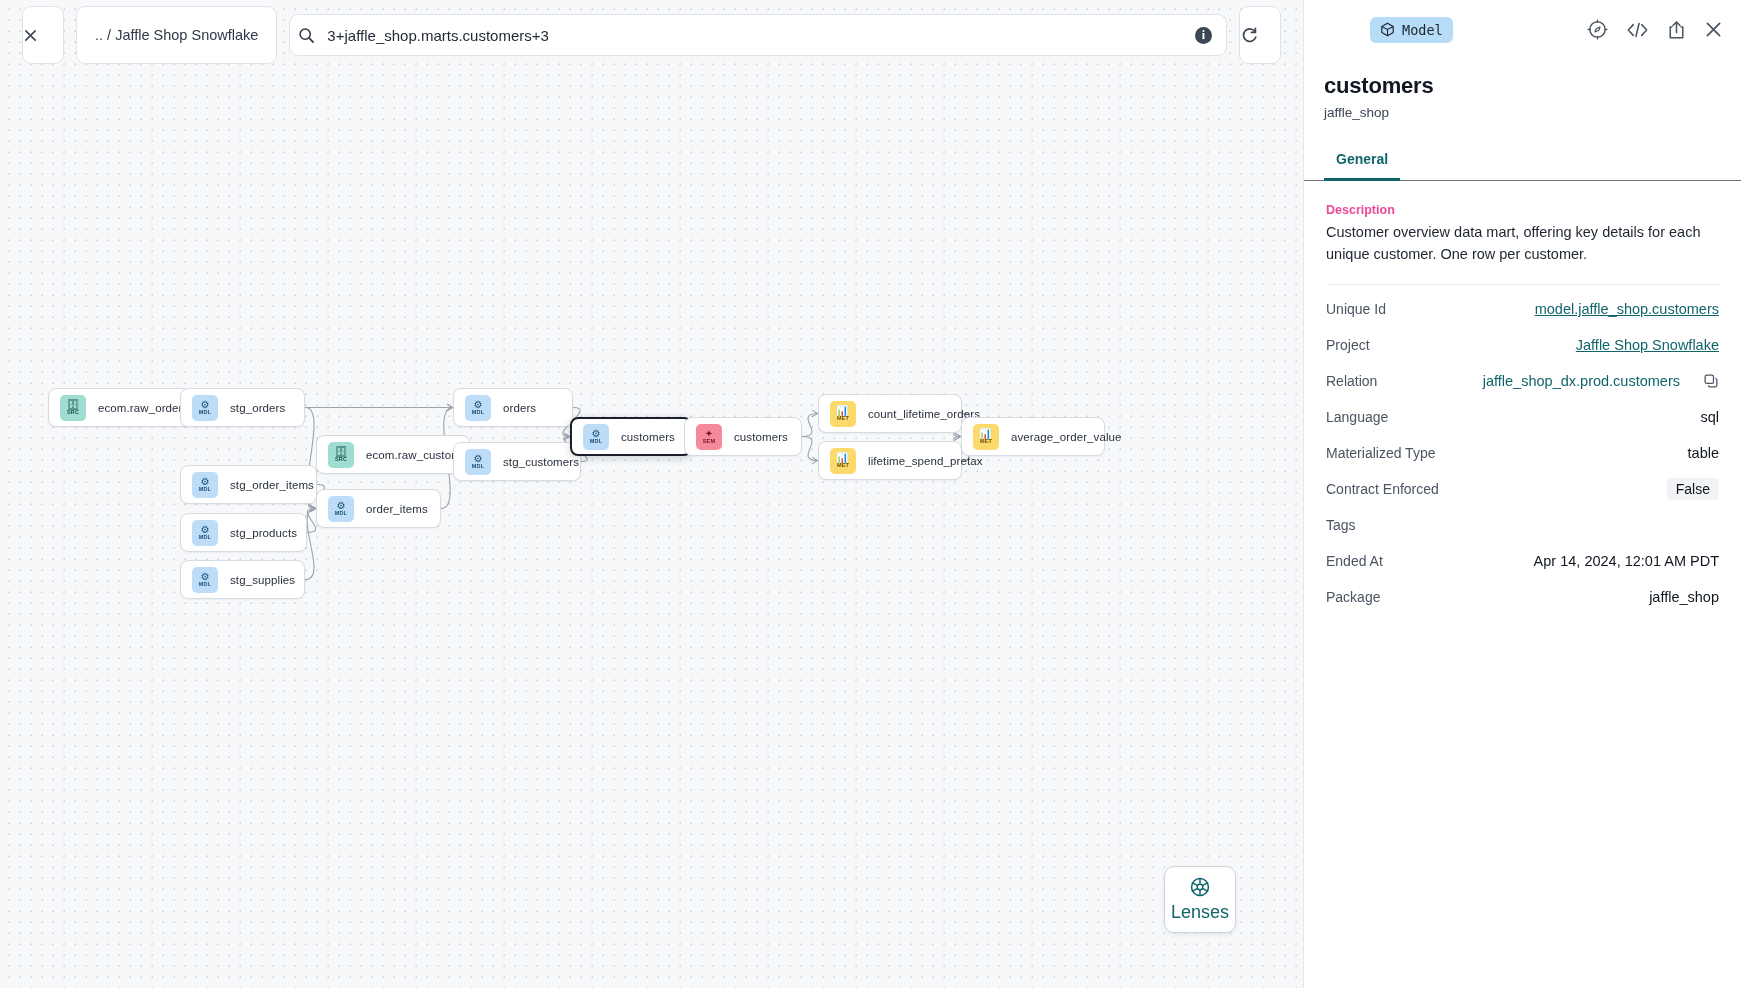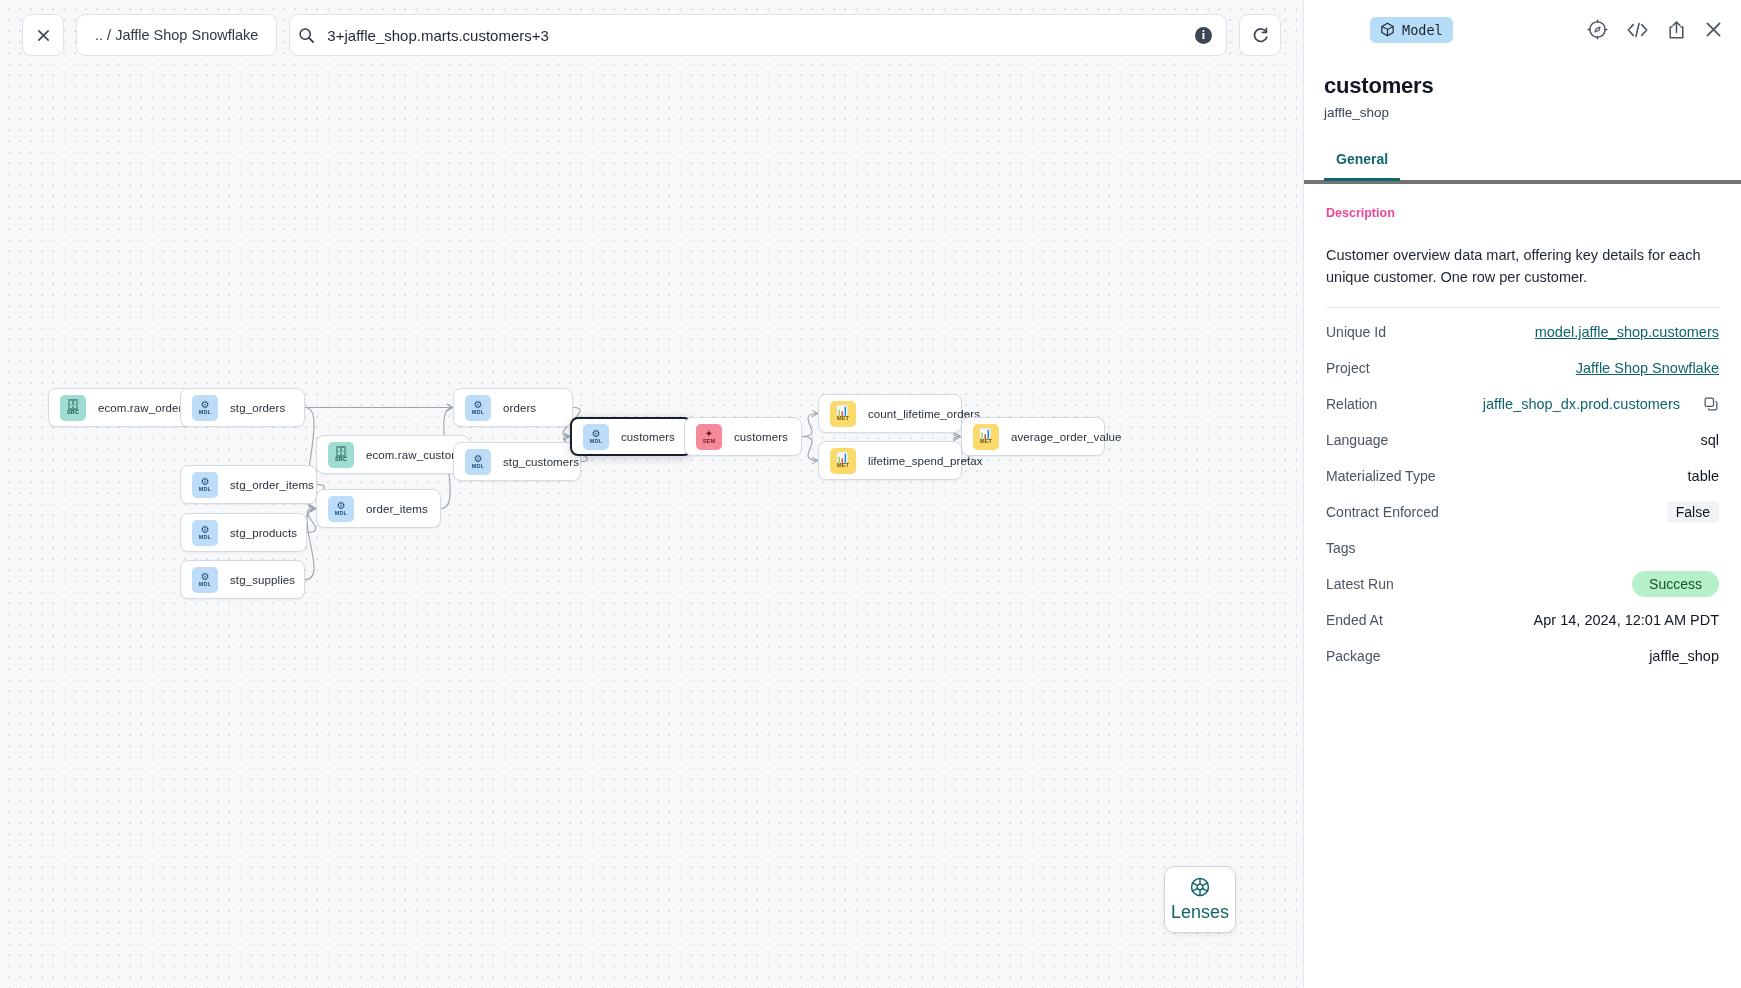--- a/index.html
+++ b/index.html
@@ -22,25 +22,25 @@
   }
 
   
   #toolbar {
     position: absolute; left: 0; top: 0;
     width: 1303px; height: 70px;
     display: flex; align-items: center;
     padding: 0 22px; gap: 12px;
   }
   .tb-btn {
-    height: 42px; min-width: 42px;
+    height: 58px; min-width: 42px;
     background: #ffffff;
     border: 1px solid #dfe3e8;
     border-radius: 9px;
-    display: flex; align-items: center; justify-content: center;
+    display: flex; align-items: center; 
     color: #3d4654;
     cursor: pointer;
     flex: 0 0 auto;
   }
   .tb-crumb {
     padding: 0 18px;
     font-size: 14.5px;
     color: #2f3847;
     white-space: nowrap;
   }
@@ -154,36 +154,36 @@
     margin-left: 48px;
   }
   #panel-icons { display: flex; align-items: center; gap: 18px; color: #4a5360; }
   #panel-icons > span { cursor: pointer; display: flex; align-items: center; }
   #panel-head { padding: 14px 20px 0 20px; }
   #panel-head .title { font-size: 22px; font-weight: bold; color: #111722; letter-spacing: -.2px; }
   #panel-head .sub { font-size: 13.5px; color: #3a4452; margin-top: 6px; }
   #tabs {
     margin-top: 22px;
     padding: 0 20px;
-    border-bottom: 4px solid #737373;
+    border-bottom: 1px solid #737373;
     display: flex; gap: 6px;
   }
   .tab {
     font-size: 14px;
     padding: 9px 12px 11px 12px;
     color: #5a6472;
     cursor: pointer;
     border-bottom: 3px solid transparent;
     margin-bottom: -1px;
   }
   .tab.active { color: #10656b; font-weight: bold; border-bottom-color: #10656b; }
 
   #panel-body { padding: 22px 22px 0 22px; overflow-y: auto; flex: 1 1 auto; }
   .sec-label { font-size: 12.5px; font-weight: bold; color: #ec4899; }
-  .desc { font-size: 14.5px; color: #1d2531; line-height: 1.55; margin-top: 24px; }
+  .desc { font-size: 14.5px; color: #1d2531; line-height: 1.55; margin-top: 4px; }
   .hr { border-top: 1px dotted #d8dde3; margin: 18px 0 6px 0; }
   .row {
     display: flex; align-items: center; justify-content: space-between;
     min-height: 36px;
     gap: 14px;
     padding: 1px 0;
   }
   .row .k { font-size: 14px; color: #4a5462; white-space: nowrap; }
   .row .v { font-size: 14.5px; color: #111722; text-align: right; }
   .row .v.link { color: #10656b; text-decoration: underline; cursor: pointer; }
@@ -454,24 +454,20 @@
         </div>
         <div class="row">
           <span class="k">Contract Enforced</span>
           <span class="chip-gray">False</span>
         </div>
         <div class="row">
           <span class="k">Tags</span>
           <span class="v"></span>
         </div>
         <div class="row">
-          <span class="k">Latest Run</span>
-          <span class="chip-green">Success</span>
-        </div>
-        <div class="row">
           <span class="k">Ended At</span>
           <span class="v">Apr 14, 2024, 12:01 AM PDT</span>
         </div>
         <div class="row">
           <span class="k">Package</span>
           <span class="v">jaffle_shop</span>
         </div>
       </div>
   </div>
 </div>

